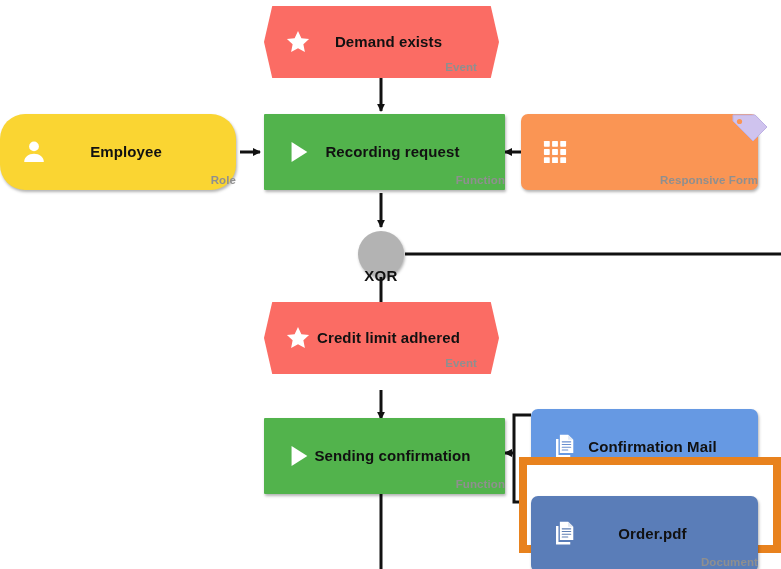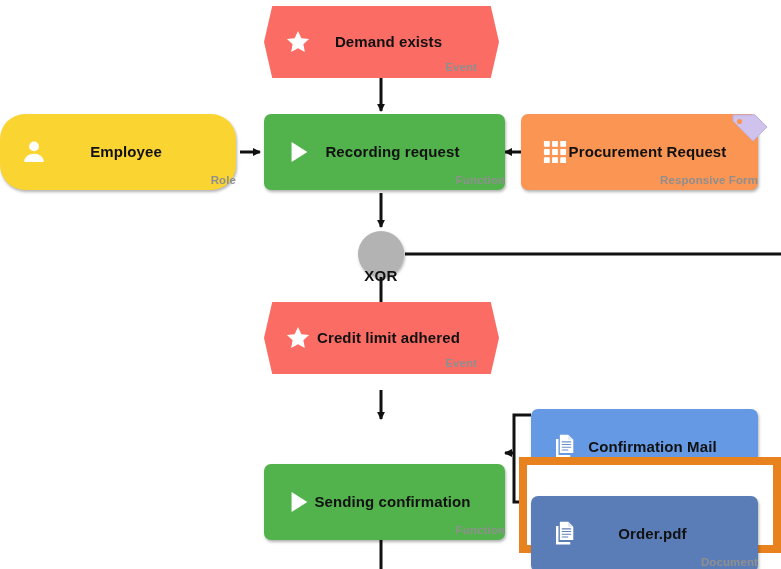--- a/index.html
+++ b/index.html
@@ -53,21 +53,21 @@
     clip-path:polygon(3.5% 0, 96.5% 0, 100% 50%, 96.5% 100%, 3.5% 100%, 0 50%);
     filter:drop-shadow(1px 2px 2px rgba(0,0,0,.28));
     justify-content:center;
   }
   .event .title{padding:0 34px 0 48px;}
   .event .type{right:22px;bottom:5px;}
 
   
   .function{
     background:#52b34c;
-    border-radius:7px;
+    border-radius:1px;
     box-shadow:1px 2px 3px rgba(0,0,0,.3);
   }
 
   
   .role{
     background:#fad532;
     border-radius:7px;
     box-shadow:1px 2px 3px rgba(0,0,0,.3);
   }
 
@@ -183,41 +183,40 @@
         <rect x="9.5" y="2.5" width="5" height="5" rx="0.6"></rect>
         <rect x="16.5" y="2.5" width="5" height="5" rx="0.6"></rect>
         <rect x="2.5" y="9.5" width="5" height="5" rx="0.6"></rect>
         <rect x="9.5" y="9.5" width="5" height="5" rx="0.6"></rect>
         <rect x="16.5" y="9.5" width="5" height="5" rx="0.6"></rect>
         <rect x="2.5" y="16.5" width="5" height="5" rx="0.6"></rect>
         <rect x="9.5" y="16.5" width="5" height="5" rx="0.6"></rect>
         <rect x="16.5" y="16.5" width="5" height="5" rx="0.6"></rect>
       </g>
     </svg>
-    <div class="title">Procurement Request</div>
     <div class="type">Responsive Form</div>
     <svg class="tag-marker" viewBox="0 0 42 42">
       <path d="M4 4 L26 4 L38 16 L24 30 L4 10 Z" fill="#cfc3ee" stroke="#bdb0e4" stroke-width="1"></path>
       <circle cx="10.5" cy="10.5" r="2.6" fill="#fa9554"></circle>
     </svg>
   </div>
 
   <div class="connector" style="left:358px;top:231px;">
     <span>XOR</span>
   </div>
 
   <div class="node event" style="left:264px;top:302px;width:235px;height:72px;">
     <svg class="gicon" viewBox="0 0 24 24">
       <path fill="#fff" d="M12 2.6l2.9 6.1 6.6.8-4.9 4.5 1.3 6.6L12 17.3 6.1 20.6l1.3-6.6L2.5 9.5l6.6-.8z"></path>
     </svg>
     <div class="title">Credit limit adhered</div>
     <div class="type">Event</div>
   </div>
 
-  <div class="node function" style="left:264px;top:418px;width:241px;height:76px;margin-top:46px;">
+  <div class="node function" style="left:264px;top:418px;width:241px;height:76px;">
     <svg class="gicon" viewBox="0 0 24 24">
       <path fill="#fff" d="M6.5 3.4L20 12 6.5 20.6z"></path>
     </svg>
     <div class="title">Sending confirmation</div>
     <div class="type">Function</div>
   </div>
 
   <div class="node doc" style="left:531px;top:378px;width:227px;height:76px;">
     <svg class="gicon" viewBox="0 0 24 24">
       <path fill="#fff" d="M7.6 1.4h7.1l4.4 4.4v11.3H7.6z"></path>

